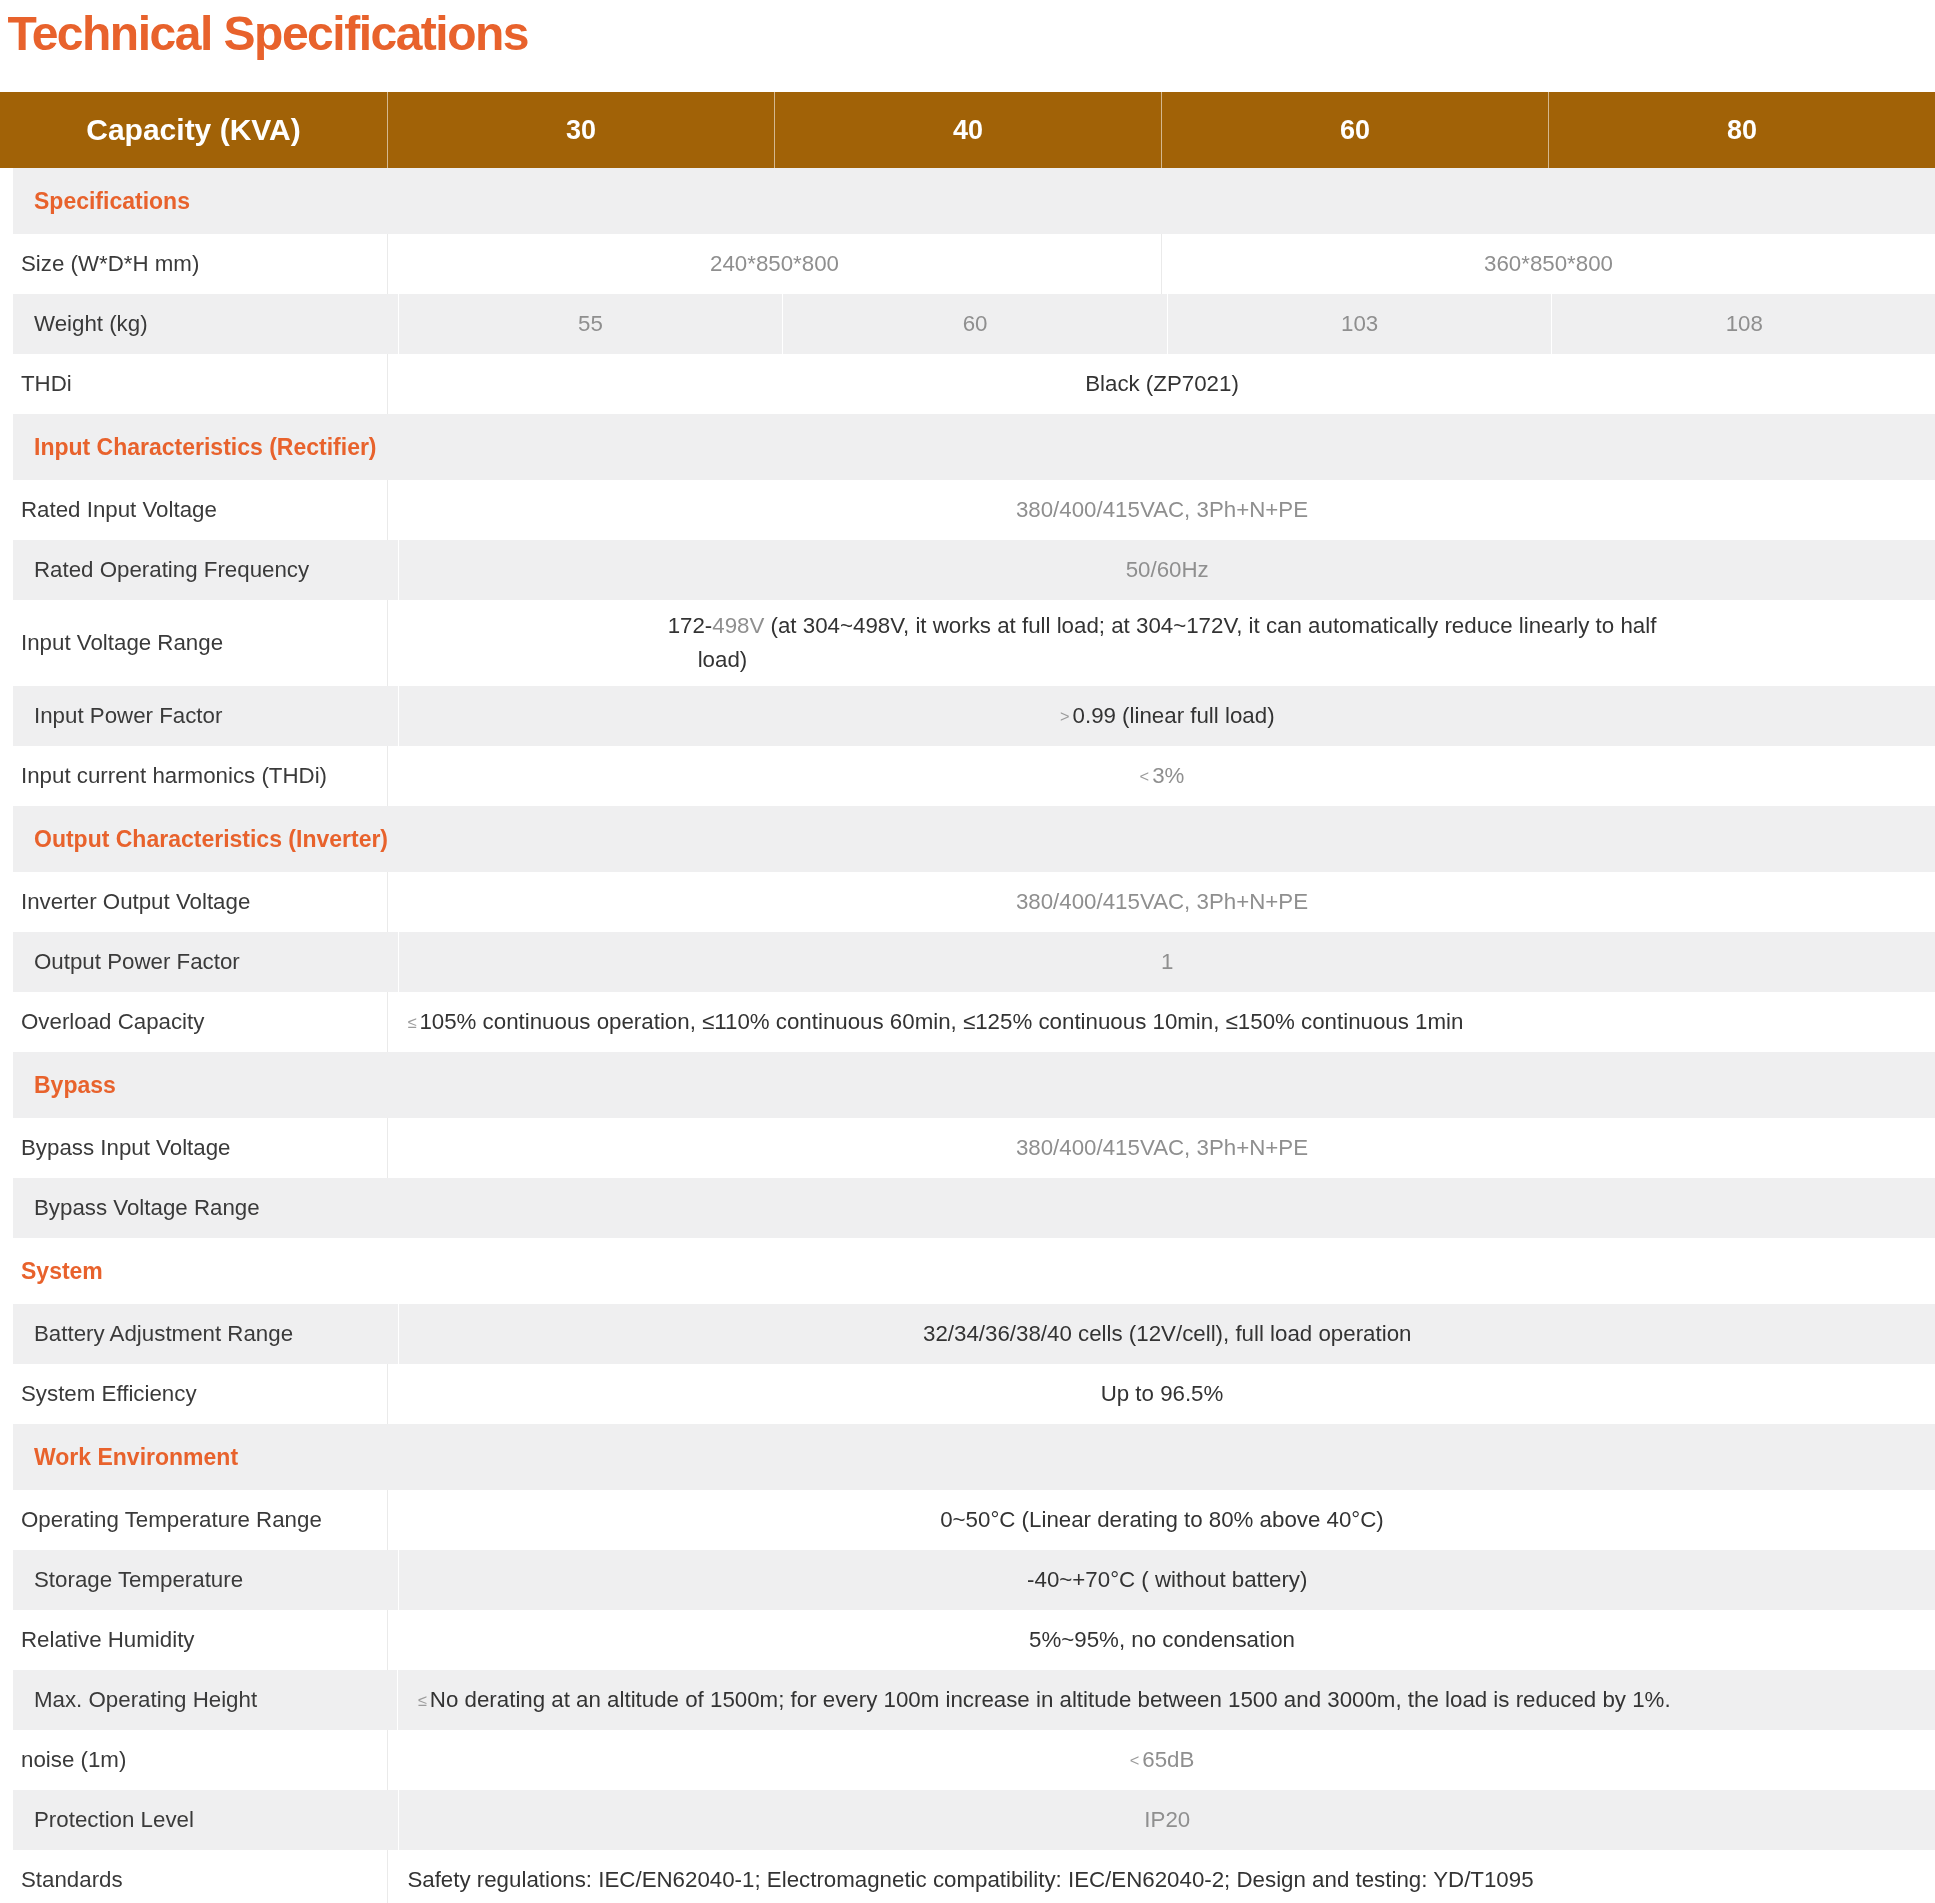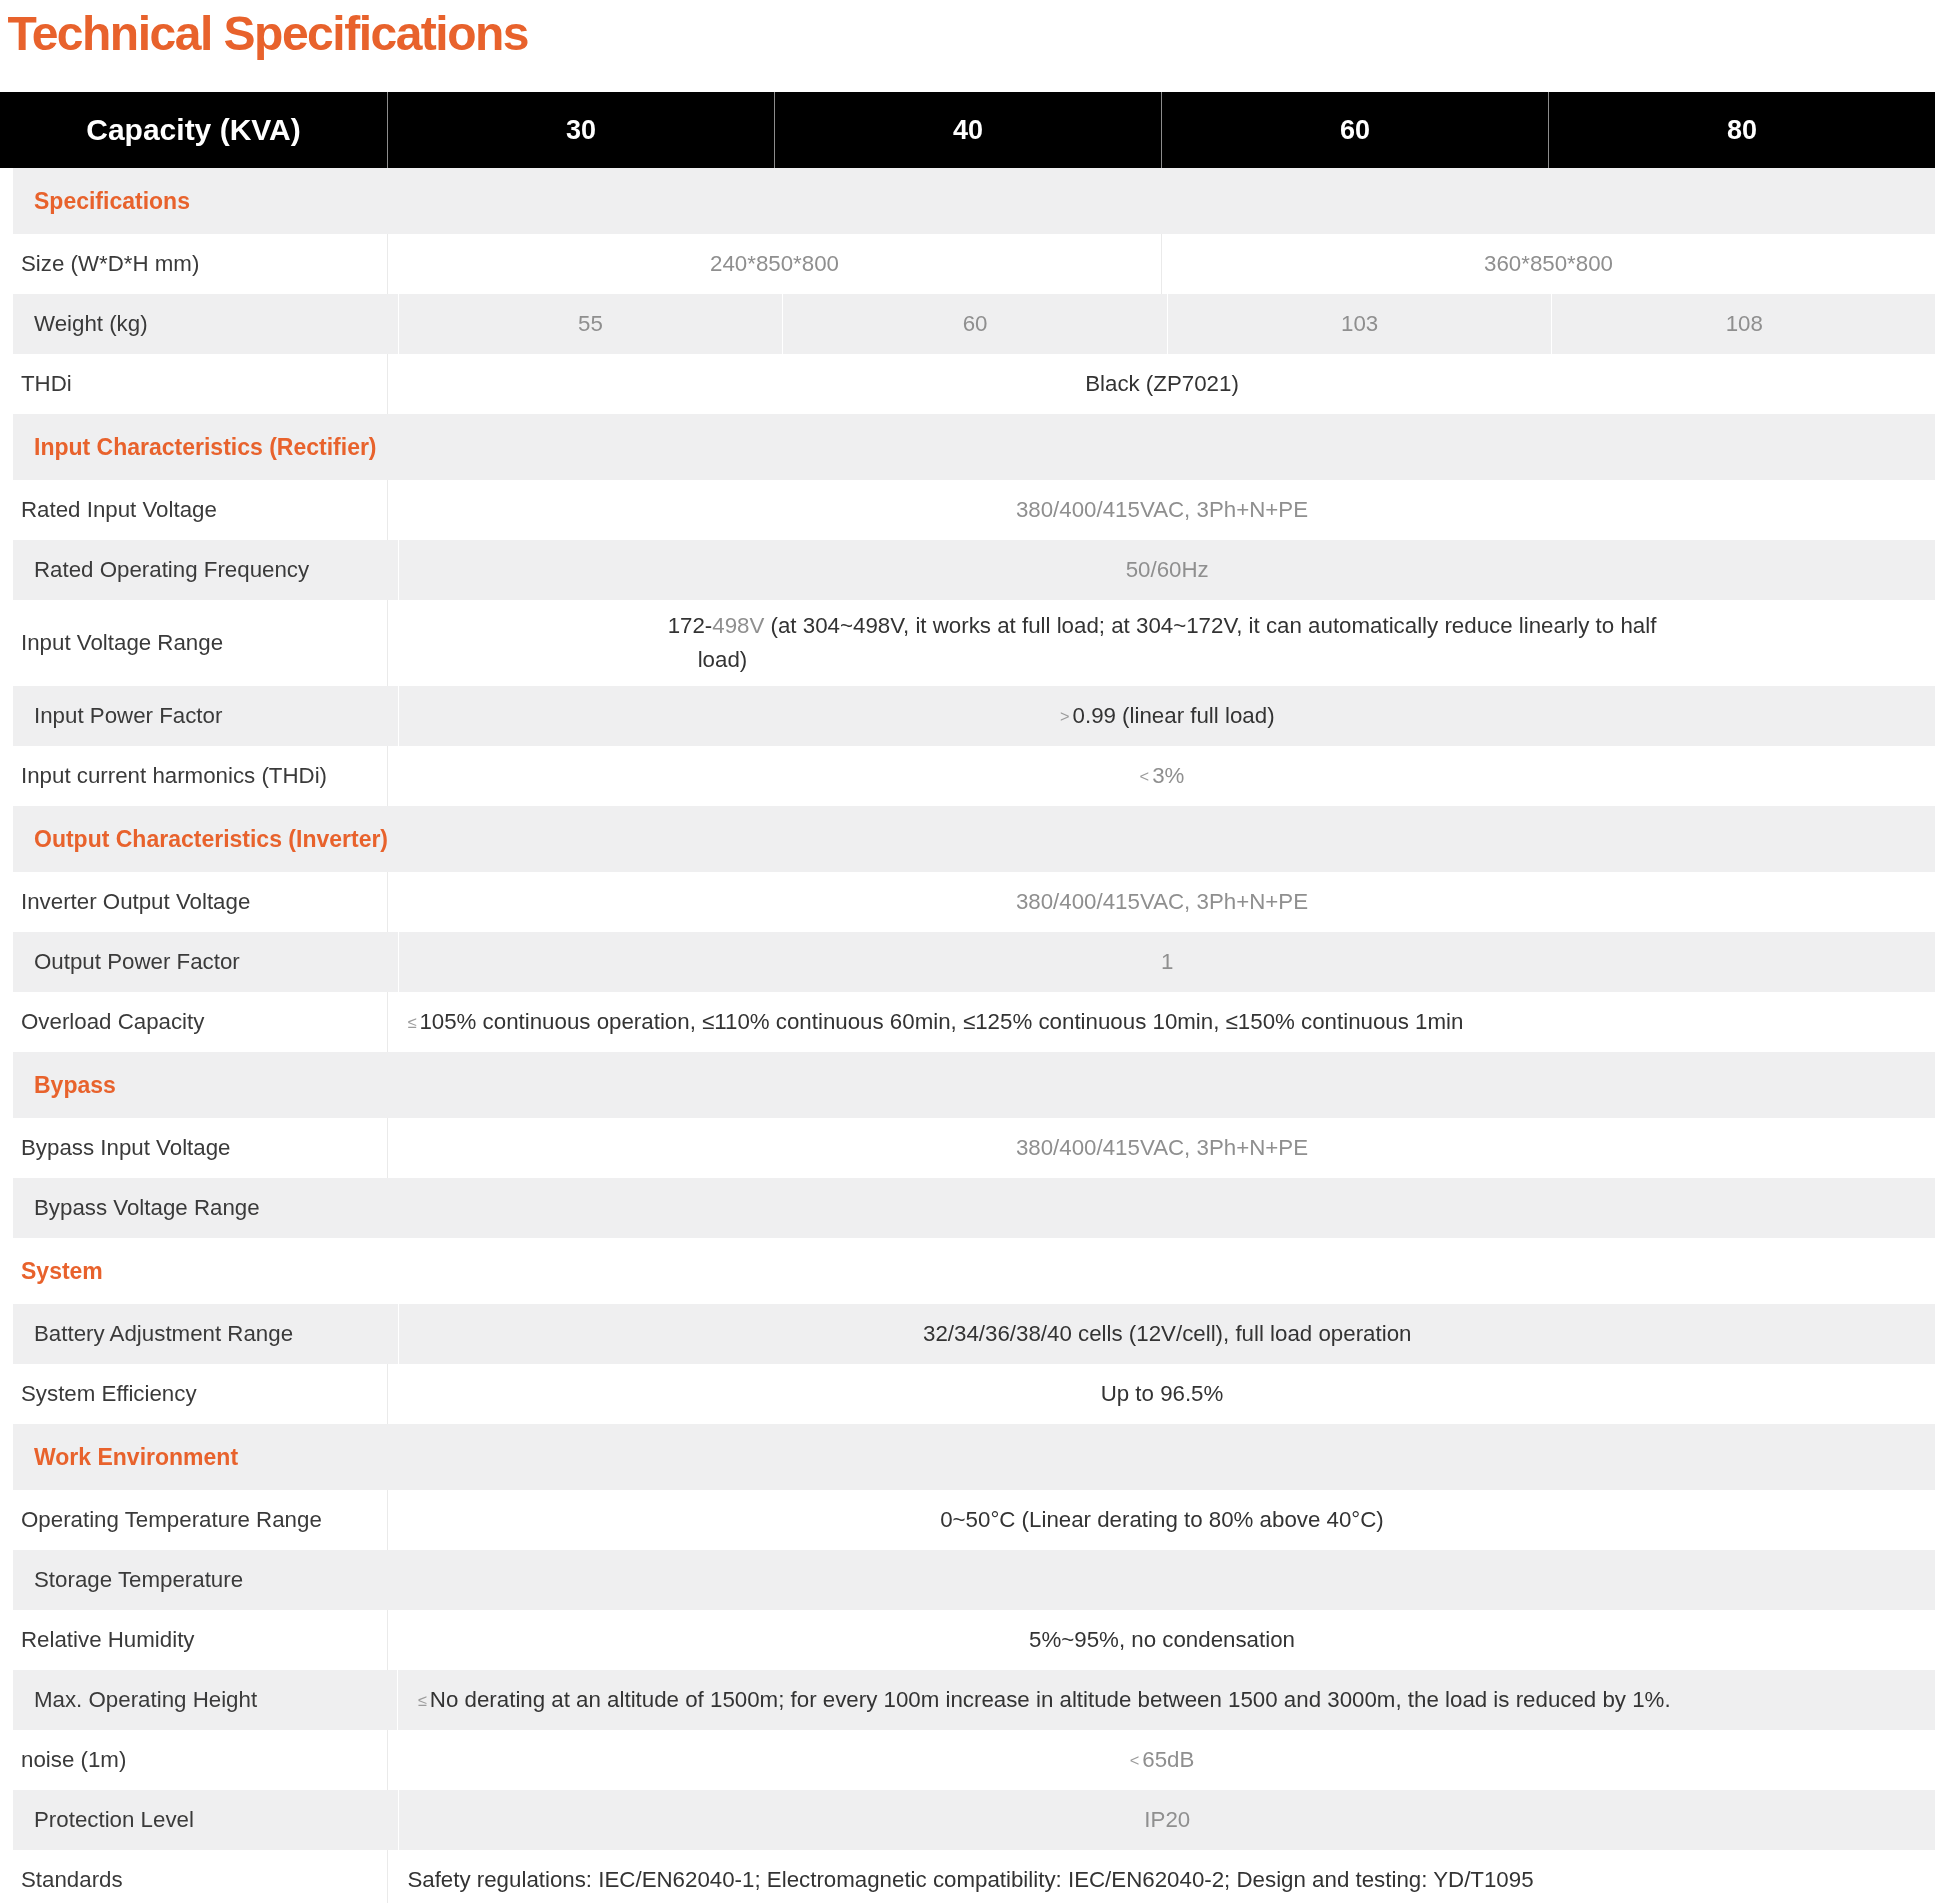--- a/index.html
+++ b/index.html
@@ -18,21 +18,21 @@
     line-height:1.0;
   }
   .spec-table{
     margin-top:34px;
     width:1936px;
     border-bottom:3.7px solid #4C4C4C;
   }
   .row{display:flex;align-items:stretch;}
   .cell{display:flex;align-items:center;box-sizing:border-box;}
   
-  .thead{height:76px;background:#000000;}
+  .thead{height:76px;background:#a16207;}
   .thead .cell{color:#ffffff;font-weight:bold;justify-content:center;}
   .hlabel{width:387px;font-size:30px;}
   .hcol{width:387px;font-size:27px;border-left:1.5px solid rgba(255,255,255,0.55);}
   
   .section{height:66px;display:flex;align-items:center;}
   .sec-title{
     color:#E8622C;font-weight:bold;font-size:23px;padding-left:21px;
   }
   
   .r80{height:60px;}
@@ -194,20 +194,21 @@
     <div class="sec-title">Work Environment</div>
   </div>
 
   <div class="row w r80">
     <div class="cell label">Operating Temperature Range</div>
     <div class="cell v s4">0~50°C (Linear derating to 80% above 40°C)</div>
   </div>
 
   <div class="row g r80">
     <div class="cell label">Storage Temperature</div>
+    <div class="cell v s4">-40~+70°C ( without battery)</div>
   </div>
 
   <div class="row w r80">
     <div class="cell label">Relative Humidity</div>
     <div class="cell v s4">5%~95%, no condensation</div>
   </div>
 
   <div class="row g r80">
     <div class="cell label">Max. Operating Height</div>
     <div class="cell v s4 left">

